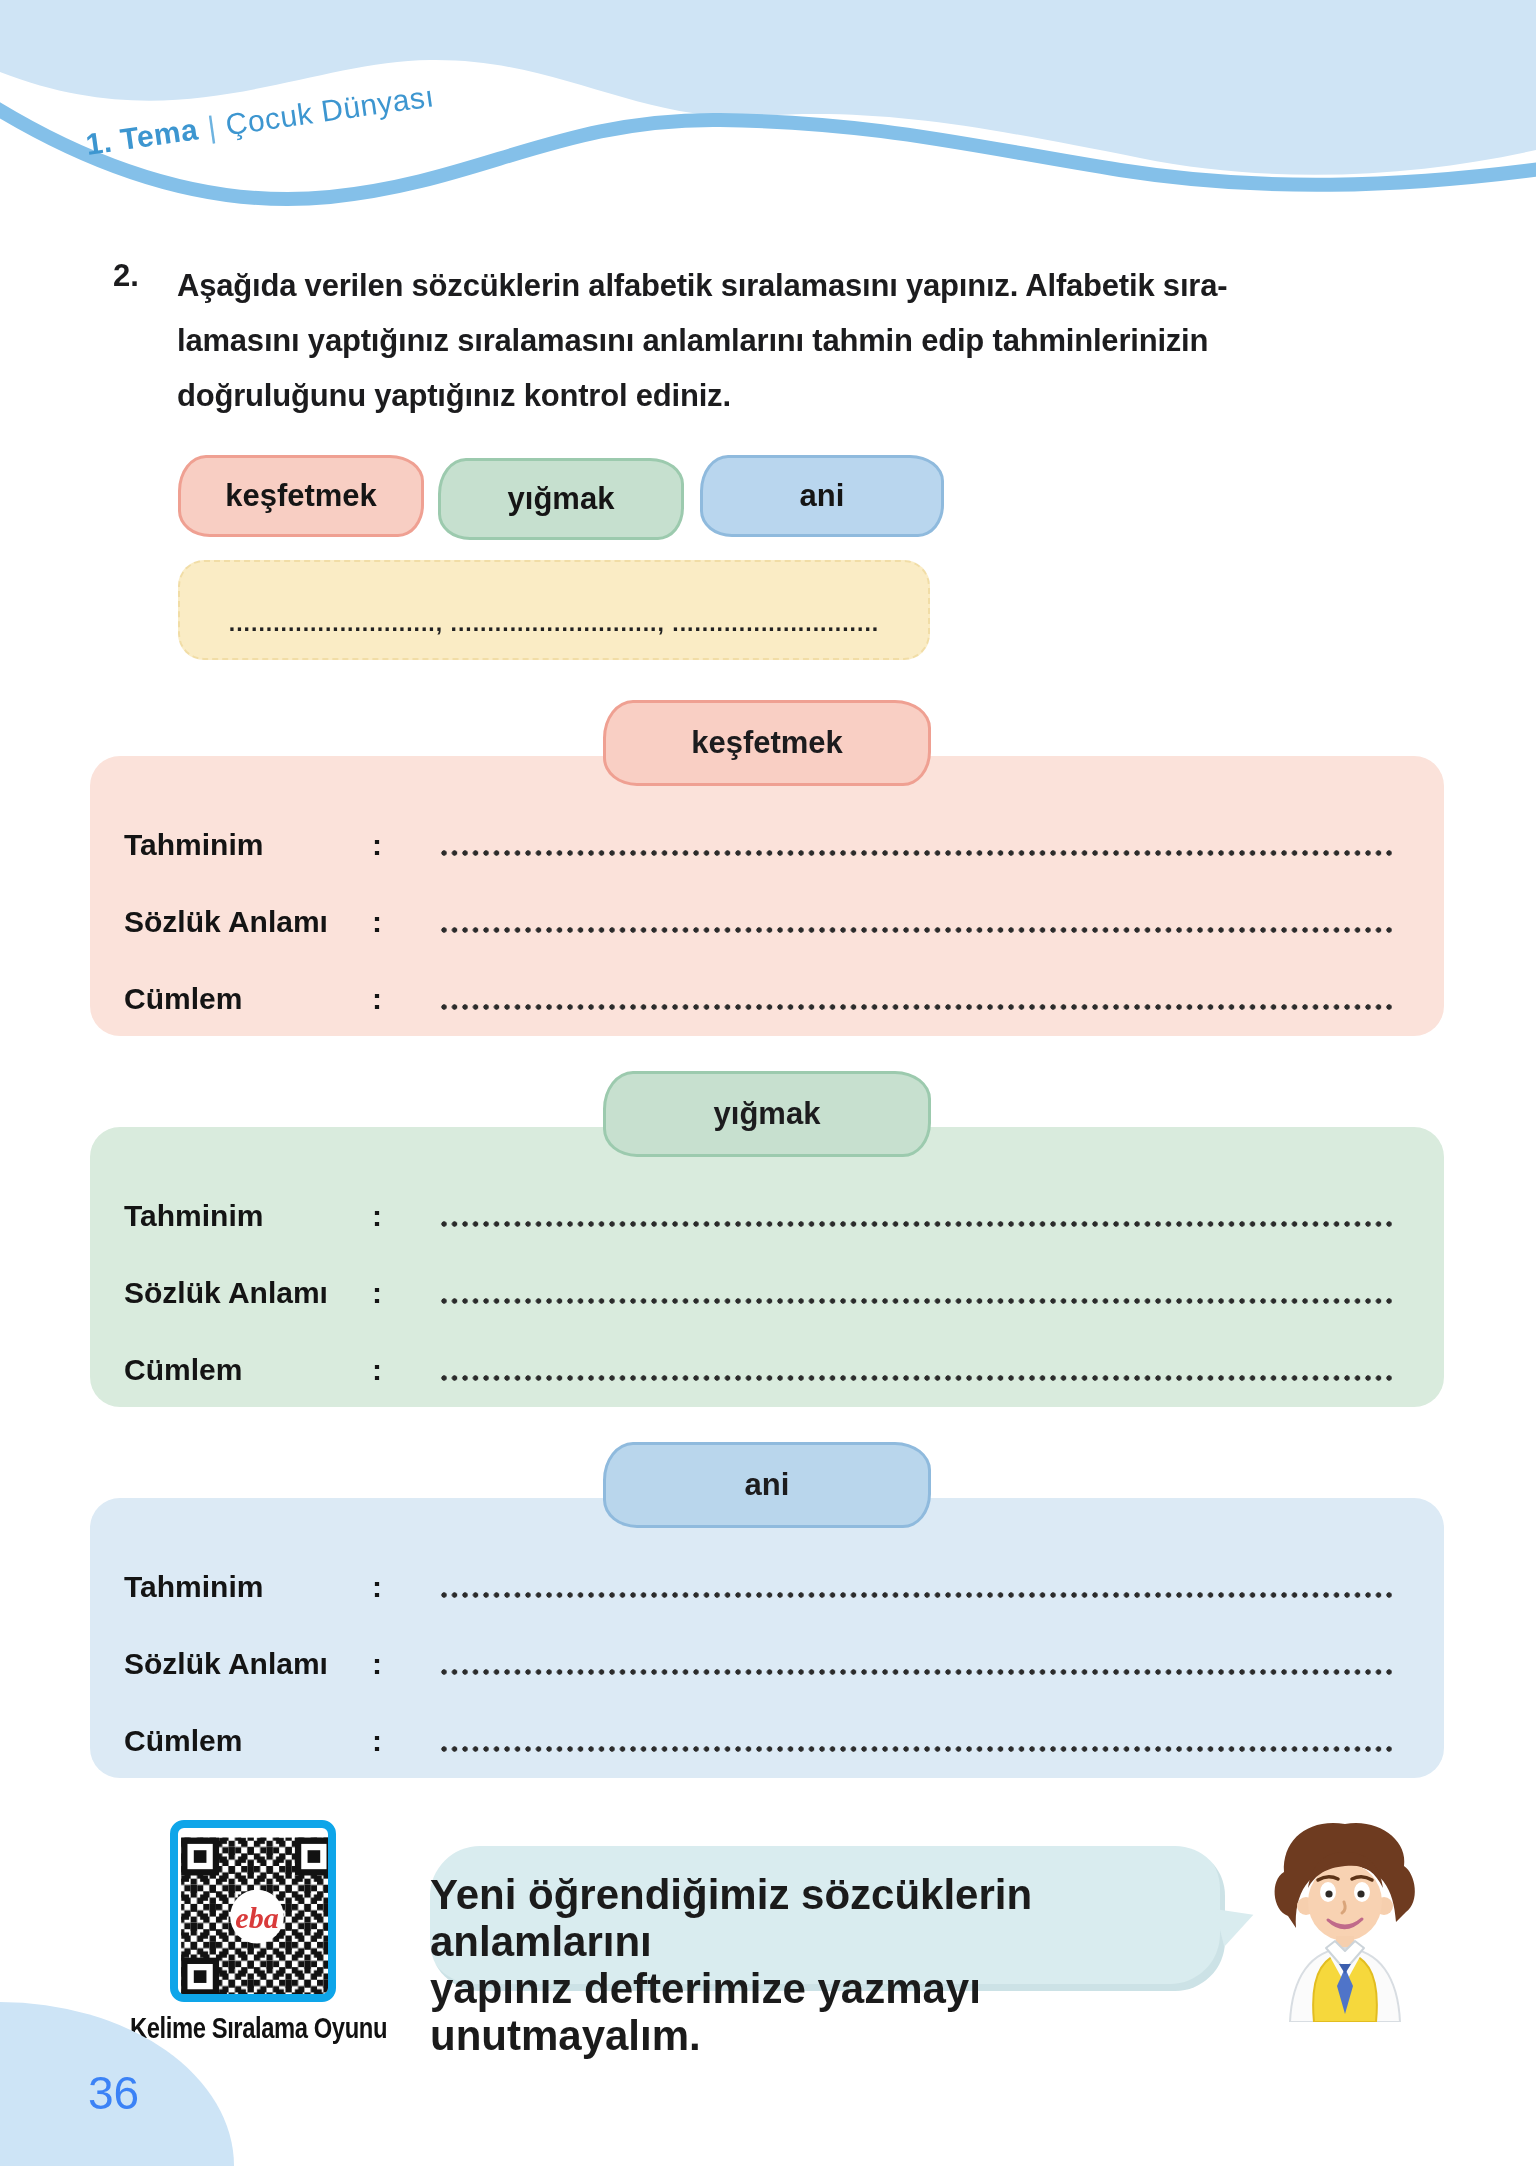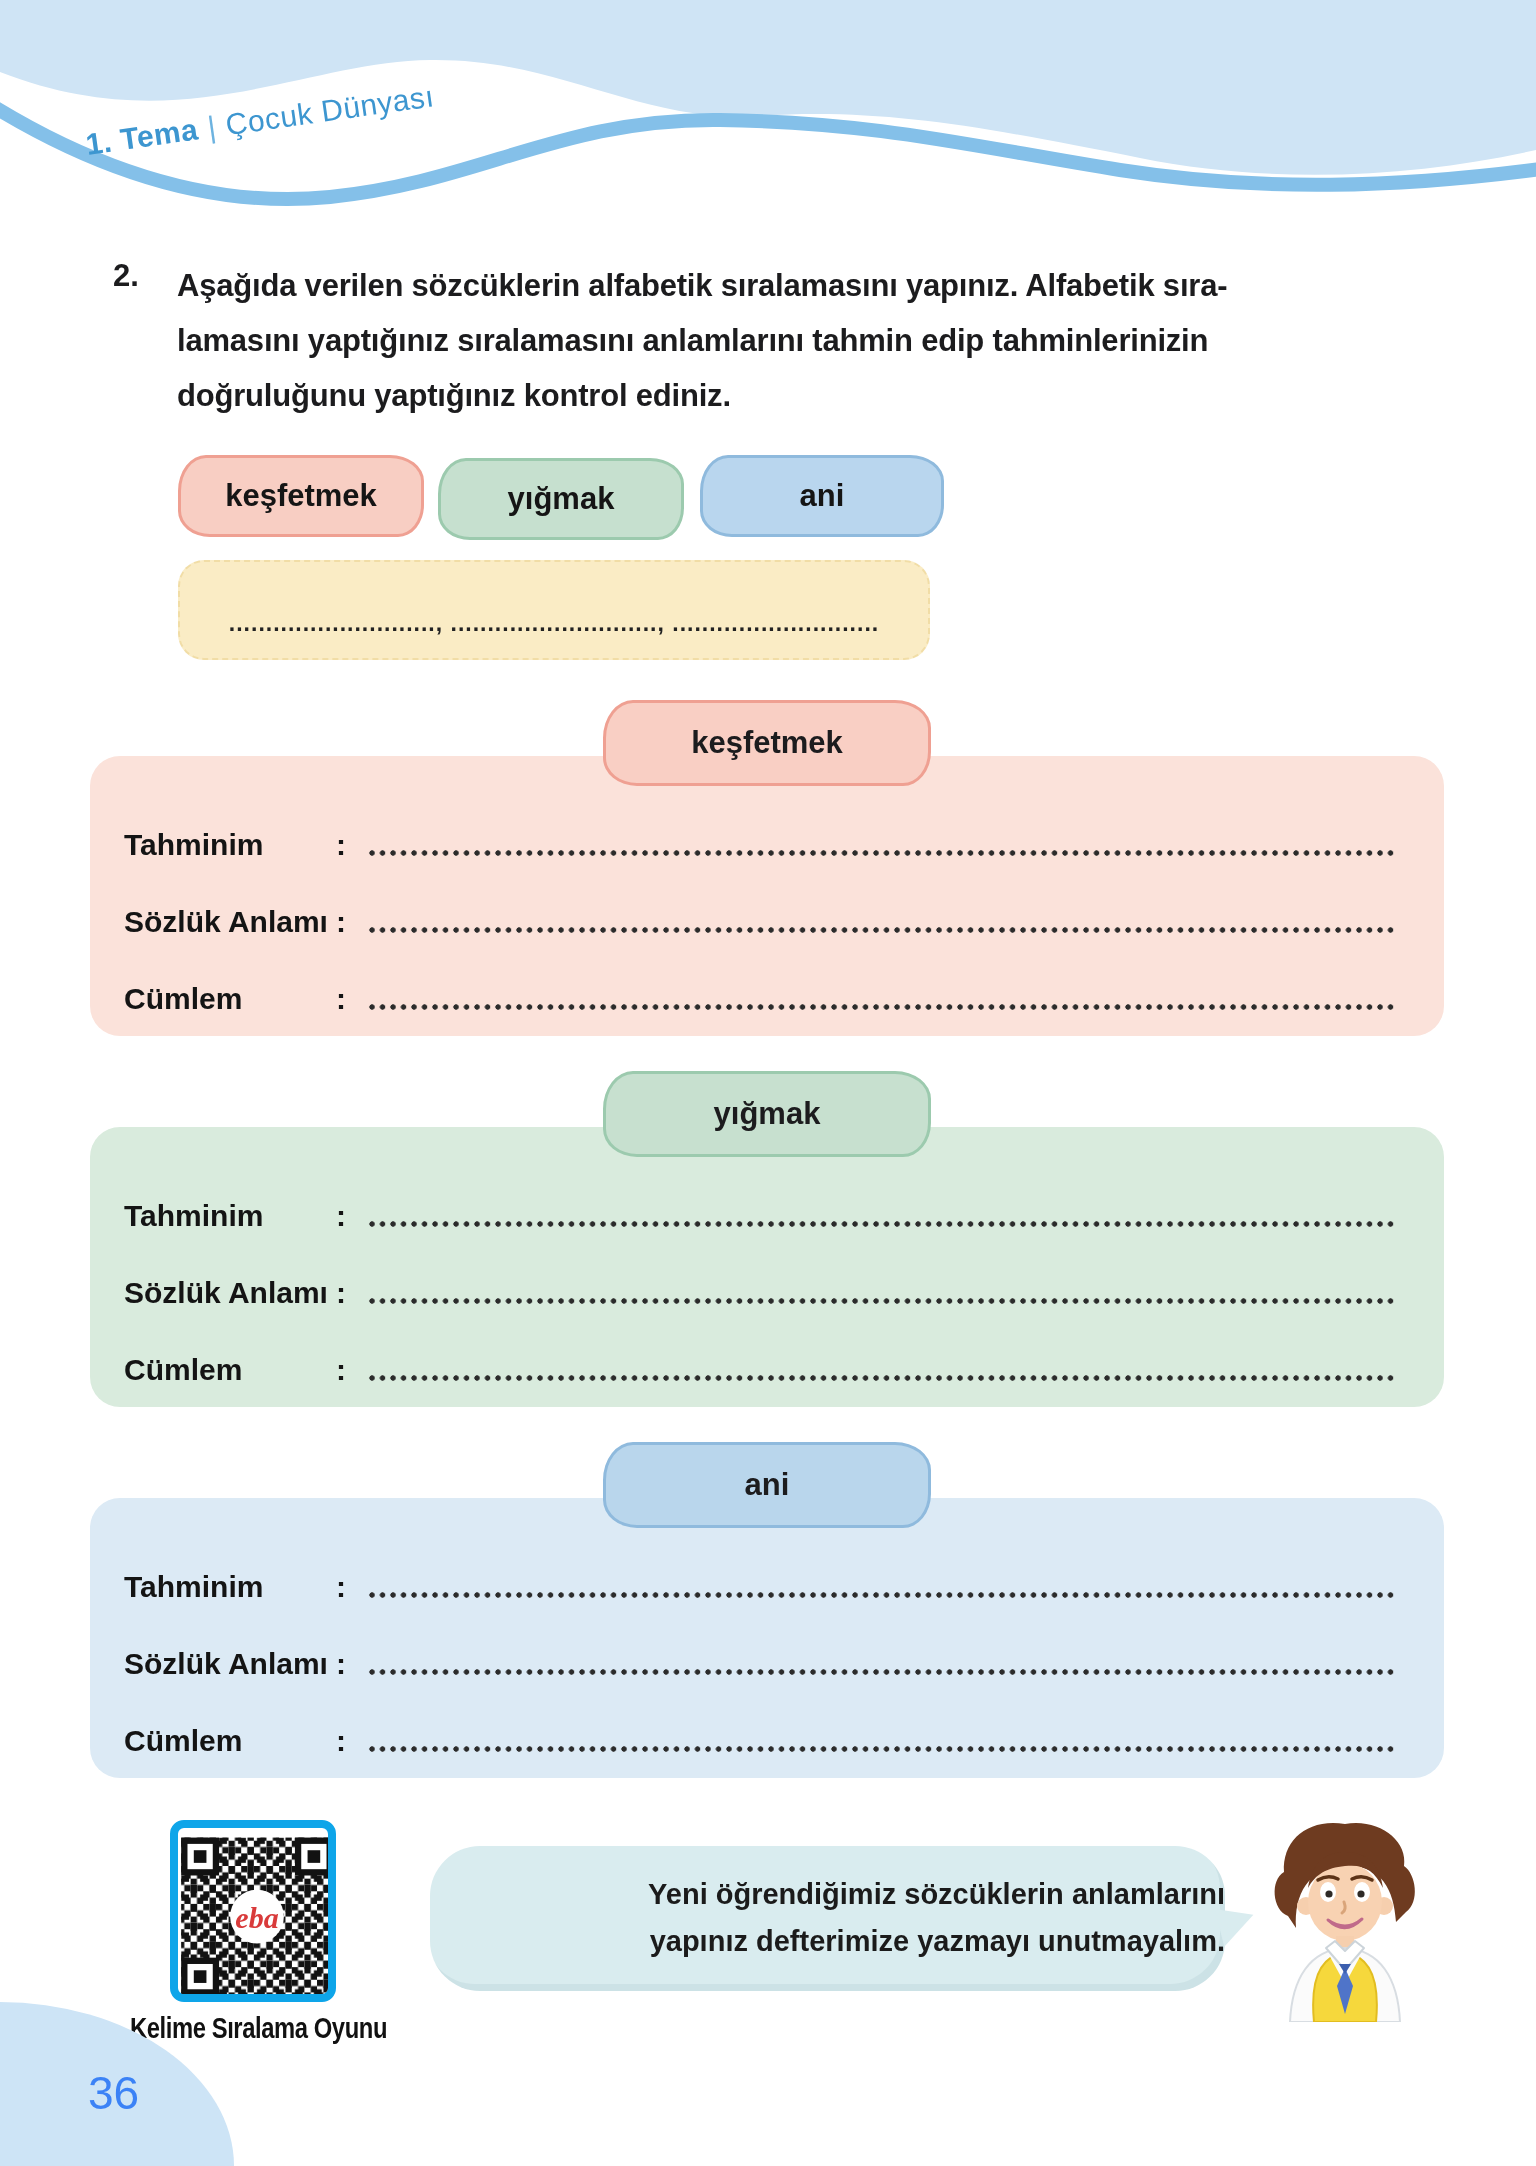--- a/index.html
+++ b/index.html
@@ -56,21 +56,21 @@
   .wsection .panel{
     position:absolute;left:0;top:56px;width:1354px;height:280px;border-radius:30px;z-index:1;
     box-sizing:border-box;padding:50px 46px 0 34px;
   }
   .sec-pink .head-chip{background:#f9cfc4;border-color:#efa092;}
   .sec-pink .panel{background:#fbe2da;}
   .sec-green .head-chip{background:#c7e0cf;border-color:#9ccaae;}
   .sec-green .panel{background:#d9ebdd;}
   .sec-blue .head-chip{background:#b9d6ec;border-color:#8fbadd;}
   .sec-blue .panel{background:#dceaf5;}
-  .frow{display:flex;align-items:center;height:77px;}
+  .frow{display:flex;align-items:center;height:77px;gap:36px;}
   .flabel{width:212px;font-size:30px;font-weight:bold;color:#141414;flex:none;}
   .fcolon{width:24px;font-size:30px;font-weight:bold;color:#141414;flex:none;}
   .dots{
     flex:1;height:10px;margin:0 4px 0 8px;transform:translateY(9px);
     background-image:radial-gradient(circle at 4px 4px,#2b2b2b 2.4px,transparent 3px);
     background-size:10.5px 10px;background-repeat:repeat-x;background-position:left center;
   }
   
   .qr-block{position:absolute;left:103px;top:1820px;width:300px;text-align:center;}
   .qr-frame{
@@ -79,21 +79,21 @@
   }
   .qr-caption{
     display:block;margin-top:10px;font-size:29px;font-weight:bold;color:#111;
     transform:scaleX(.82);transform-origin:center;white-space:nowrap;letter-spacing:-.5px;
   }
   
   .bubble{
     position:absolute;left:430px;top:1846px;width:795px;height:145px;background:#d9ecef;border-radius:50px;
     box-shadow:inset -5px -7px 0 rgba(130,170,175,.14);
   }
-  .bubble .btext{padding-top:25px;text-align:right;font-size:29px;font-weight:bold;color:#1b1b1b;line-height:47px;}
+  .bubble .btext{padding-top:25px;text-align:left;font-size:42px;font-weight:bold;color:#1b1b1b;line-height:47px;}
   .bubble .tail{
     position:absolute;right:-30px;top:58px;width:0;height:0;
     border-top:15px solid transparent;border-bottom:24px solid transparent;border-left:36px solid #d9ecef;
     transform:rotate(-14deg);
   }
   
   .boy{position:absolute;left:1256px;top:1818px;width:178px;height:204px;}
   
   .page-blob{
     position:absolute;left:0;top:2002px;width:234px;height:164px;background:#cde4f6;

